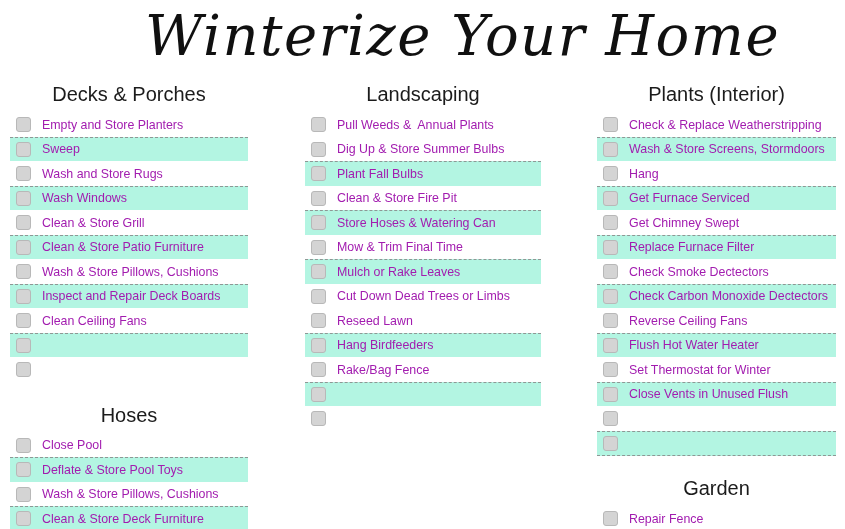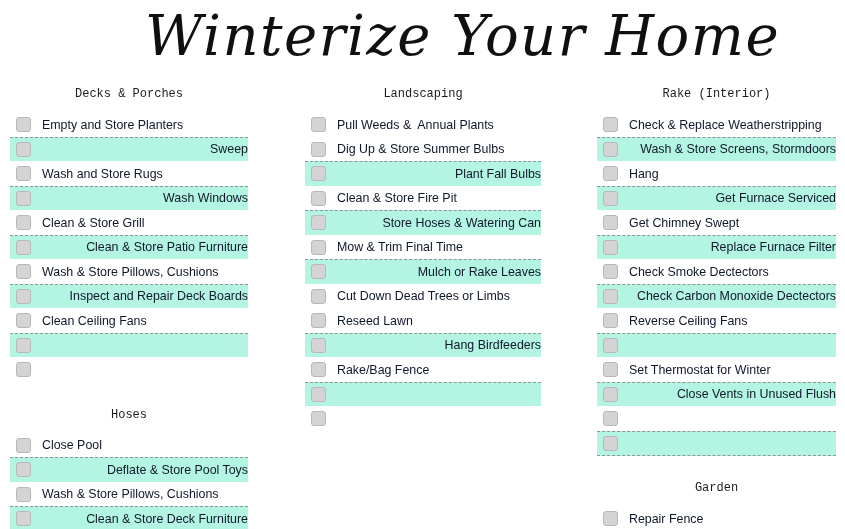--- a/index.html
+++ b/index.html
@@ -53,23 +53,23 @@
     position: absolute;
     top: 0;
   }
   .col-1 { left: 10px;  width: 238px; }
   .col-2 { left: 305px; width: 236px; }
   .col-3 { left: 597px; width: 239px; }
 
   
   .section-header {
     text-align: center;
-    font-family: Liberation Mono, monospace;
+    font-family: Liberation Sans, sans-serif;
     font-weight: 400;
-    font-size: 12px;
+    font-size: 20px;
     line-height: 20px;
     color: #1b1b1b;
     margin: 0;
     padding: 0;
     height: 20px;
   }
   .section-gap-below { height: 9px; }
   .section-spacer    { height: 22px; }
 
   .rows { display: block; }
@@ -82,21 +82,20 @@
     display: flex;
     align-items: center;
     padding-left: 6px;
     border-top: 1px dashed #8e9795;
     border-bottom: 1px dashed #8e9795;
     margin-top: -1px;
     background: #ffffff;
   }
   .row.shaded {
     background: #b3f5e2;
-    justify-content: space-between;
   }
   .row.plain {
     border-top-color: transparent;
     border-bottom-color: transparent;
   }
   .row.no-border-bottom { border-bottom-color: transparent; }
 
   .checkbox {
     flex: 0 0 auto;
     width: 15px;
@@ -105,21 +104,21 @@
     border-radius: 3px;
     background: #d4d4d4;
     box-sizing: border-box;
   }
 
   .row-label {
     font-family: "Liberation Sans", sans-serif;
     font-weight: 400;
     font-size: 12.4px;
     line-height: 14px;
-    color: #0f172a;
+    color: #a21caf;
     margin-left: 11px;
     white-space: pre;
     overflow: hidden;
   }
 </style>
 </head>
 <body>
 
 <div id="page">
 
@@ -249,21 +248,21 @@
             <span class="checkbox"></span>
             <span class="row-label"></span>
           </div>
           <div class="row plain no-border-bottom">
             <span class="checkbox"></span>
             <span class="row-label"></span>
           </div>
         </div>
       </div>
       <div class="column col-3">
-        <div class="section-header">Rake (Interior)</div>
+        <div class="section-header">Plants (Interior)</div>
         <div class="section-gap-below"></div>
         <div class="rows">
           <div class="row plain">
             <span class="checkbox"></span>
             <span class="row-label">Check &amp; Replace Weatherstripping</span>
           </div>
           <div class="row shaded">
             <span class="checkbox"></span>
             <span class="row-label">Wash &amp; Store Screens, Stormdoors</span>
           </div>
@@ -290,20 +289,21 @@
           <div class="row shaded">
             <span class="checkbox"></span>
             <span class="row-label">Check Carbon Monoxide Dectectors</span>
           </div>
           <div class="row plain">
             <span class="checkbox"></span>
             <span class="row-label">Reverse Ceiling Fans</span>
           </div>
           <div class="row shaded">
             <span class="checkbox"></span>
+            <span class="row-label">Flush Hot Water Heater</span>
           </div>
           <div class="row plain">
             <span class="checkbox"></span>
             <span class="row-label">Set Thermostat for Winter</span>
           </div>
           <div class="row shaded">
             <span class="checkbox"></span>
             <span class="row-label">Close Vents in Unused Flush</span>
           </div>
           <div class="row plain">

